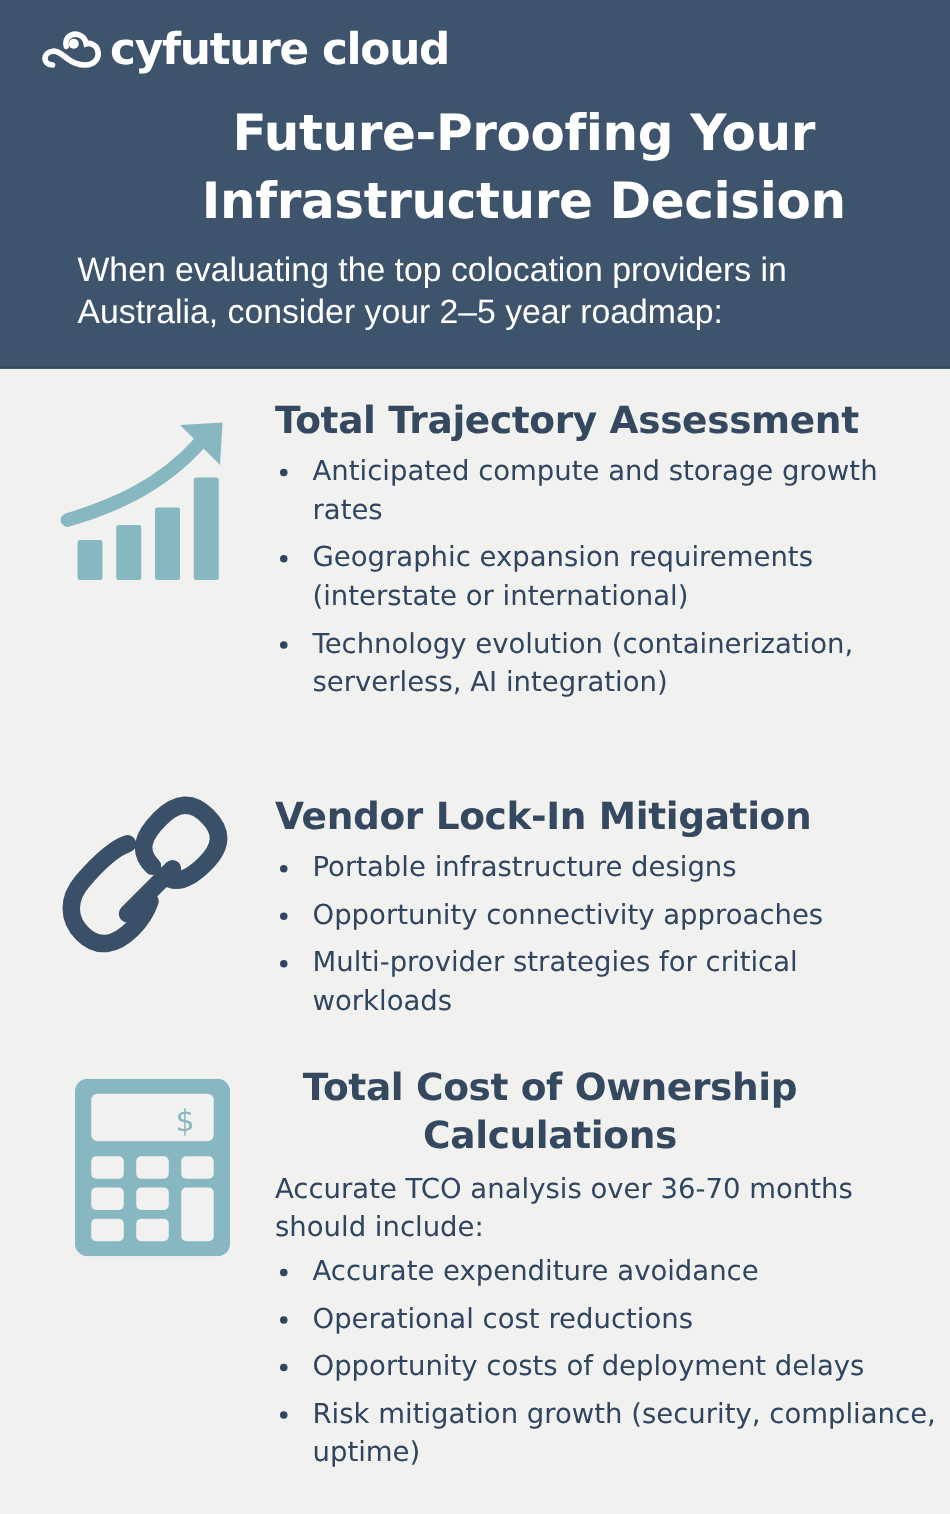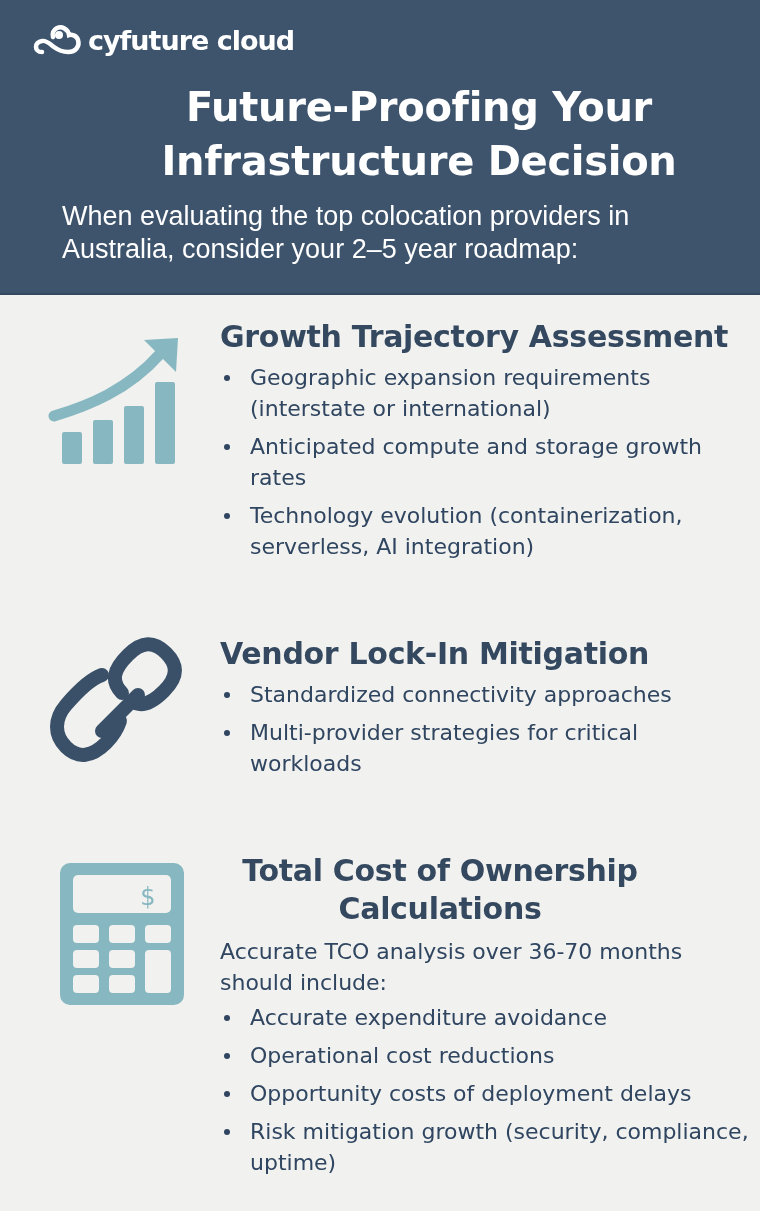--- a/index.html
+++ b/index.html
@@ -1,20 +1,20 @@
 <!DOCTYPE html>
 <html><head>
   <meta charset="utf-8">
   <style>
     html, body { margin:0; padding:0; }
     body { width:760px; height:1211px; background:#f1f1ef; font-family:"DejaVu Sans", sans-serif; color:#2f4560; overflow:hidden; position:relative; }
     .header { position:absolute; left:0; top:0; width:760px; height:293px; background:#3e546d; border-bottom:2px solid #34485f; }
     .logo { position:absolute; left:32px; top:20px; height:40px; display:flex; align-items:center; }
     .logo-icon { width:54px; height:36px; }
-    .logo-text { color:#fff; font-family:"DejaVu Sans", sans-serif; font-weight:bold; font-size:27px; letter-spacing:-1px; margin-left:2px; }
+    .logo-text { color:#fff; font-family:"DejaVu Sans", sans-serif; font-weight:bold; font-size:35px; letter-spacing:-1px; margin-left:2px; }
     .title { position:absolute; left:0; width:760px; top:80px; text-align:center; color:#fff; font-weight:bold; font-size:40px; line-height:54px; letter-spacing:-0.3px;margin-left:39px; }
     .subtitle { position:absolute; left:62px; top:200px; width:680px; color:#fff; font-family:"Liberation Sans", sans-serif; font-size:27px; line-height:33px; }
     .section { position:absolute; left:0; width:760px; }
     .icon { position:absolute; left:48px; }
     .content { position:absolute; left:220px; width:530px; }
     .h2 { font-weight:bold; font-size:30px; line-height:38px; color:#34495f; margin:0; letter-spacing:-0.3px; }
     ul { list-style:none; margin:6px 0 0 0; padding:0; }
     li { position:relative; padding-left:30px; font-size:22px; line-height:31px; margin-bottom:7px; color:#2f4560; }
     li::before { content:""; position:absolute; left:4px; top:13px; width:6px; height:6px; border-radius:50%; background:#2f4560; }
     .para { font-size:22px; line-height:31px; margin-top:8px; margin-bottom:0; color:#2f4560; }
@@ -40,41 +40,42 @@
 <div class="section" style="top:318px;">
   <svg class="icon" style="top:10px;" width="134" height="140" viewBox="0 0 134 140">
     <path d="M6 88 C40 78 80 62 112 26" fill="none" stroke="#87b7c0" stroke-width="11" stroke-linecap="round"></path>
     <polygon points="96,12 130,10 128,44" fill="#87b7c0"></polygon>
     <rect x="14" y="104" width="20" height="32" rx="2" fill="#87b7c0"></rect>
     <rect x="45" y="92" width="20" height="44" rx="2" fill="#87b7c0"></rect>
     <rect x="76" y="78" width="20" height="58" rx="2" fill="#87b7c0"></rect>
     <rect x="107" y="54" width="20" height="82" rx="2" fill="#87b7c0"></rect>
   </svg>
   <div class="content" style="top:0;">
-    <h2 class="h2">Growth Trajectory Assessment</h2>
+    <h2 class="h2">Total Trajectory Assessment</h2>
     <ul>
+      <li>Anticipated compute and storage growth rates</li>
       <li>Geographic expansion requirements (interstate or international)</li>
-      <li>Anticipated compute and storage growth rates</li>
       <li>Technology evolution (containerization, serverless, AI integration)</li>
     </ul>
   </div>
 </div>
 
 <div class="section" style="top:635px;">
   <svg class="icon" style="top:0px;" width="140" height="145" viewBox="0 0 140 145">
     <g fill="none" stroke="#3a5068" stroke-width="14" stroke-linecap="round">
       <path d="M74 58 C62 46 66 34 80 20 C94 6 106 6 118 18 C130 30 130 42 116 56 C102 70 92 72 84 66"></path>
       <path d="M54 40 C42 44 30 56 18 70 C6 84 6 100 18 112 C30 124 44 122 58 108 C66 100 70 92 72 86"></path>
       <path d="M54 96 L90 60"></path>
     </g>
   </svg>
   <div class="content" style="top:0;">
     <h2 class="h2">Vendor Lock-In Mitigation</h2>
     <ul>
-      <li>Standardized connectivity approaches</li>
+      <li>Portable infrastructure designs</li>
+      <li>Opportunity connectivity approaches</li>
       <li>Multi-provider strategies for critical workloads</li>
     </ul>
   </div>
 </div>
 
 <div class="section" style="top:852px;">
   <svg class="icon" style="left:60px; top:11px;" width="124" height="142" viewBox="0 0 124 142">
     <rect x="0" y="0" width="124" height="142" rx="10" fill="#87b7c0"></rect>
     <rect x="13" y="12" width="98" height="38" rx="5" fill="#f1f1ef"></rect>
     <text x="88" y="42" font-family="DejaVu Sans, sans-serif" font-size="24" fill="#87b7c0" text-anchor="middle">$</text>

